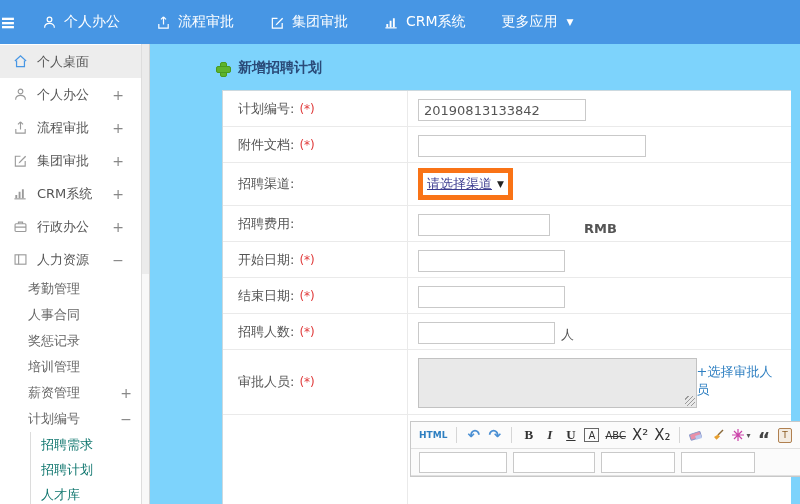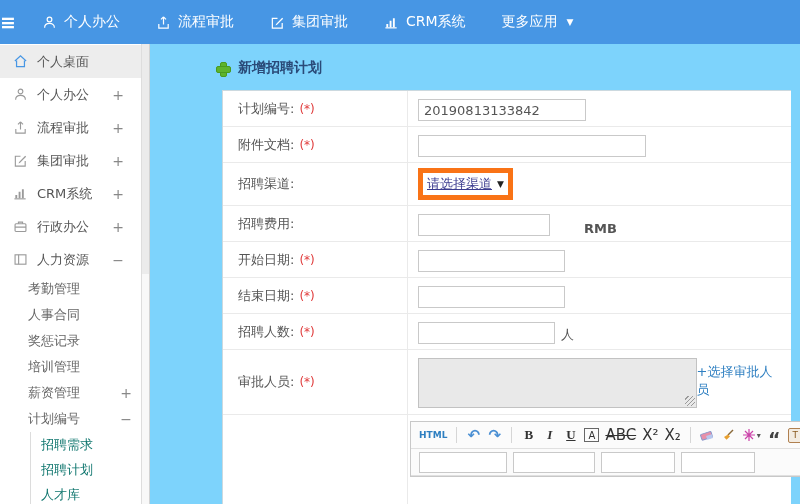--- a/index.html
+++ b/index.html
@@ -70,21 +70,21 @@
   .ed-row { display: flex; align-items: center; gap: 6px; padding: 3px 8px; background: #fbfbfb;
     border-bottom: 1px solid #e0e0e0; height: 27px; }
   .ed-btn { display: inline-flex; align-items: center; justify-content: center; min-width: 15px;
     height: 20px; cursor: pointer; color: #333; font-size: 13px; }
   .ed-sep { width: 1px; height: 16px; background: #d6d6d6; margin: 0 3px; }
   .src { color: #2e7fc1; font-weight: bold; font-size: 9px; }
   .arrow-btn { color: #4a8fd3; font-weight: bold; font-size: 15px; }
   .serif { font-family: "Liberation Serif", "DejaVu Serif", serif; font-weight: bold; }
   .it { font-style: italic; } .un { text-decoration: underline; }
   .abox { border: 1px solid #666; font-size: 10px; padding: 0 2px; height: 14px; line-height: 13px; }
-  .strike { text-decoration: line-through; font-size: 15px; }
+  .strike { text-decoration: line-through; font-size: 10px; }
   .supsub { font-size: 15px; }
   .quote { font-size: 19px; line-height: 10px; padding-top: 8px; color: #444; font-weight: bold; }
   .pastet { width: 14px; height: 15px; border: 1px solid #b08050; background: #f3ece2;
     font-size: 9px; color: #8a5a20; display: flex; align-items: center; justify-content: center; border-radius: 2px; }
   .mini-caret { font-size: 8px; color: #555; margin-left: 1px; }
   .ed-select { display: flex; align-items: center; height: 21px; border: 1px solid #c9c9c9;
     background: #fff; font-size: 12px; color: #555; padding-left: 5px; cursor: pointer; }
   .sw88{width:88px}.sw82{width:82px}.sw74{width:74px}
   .ico { display: inline-block; }
 </style>

